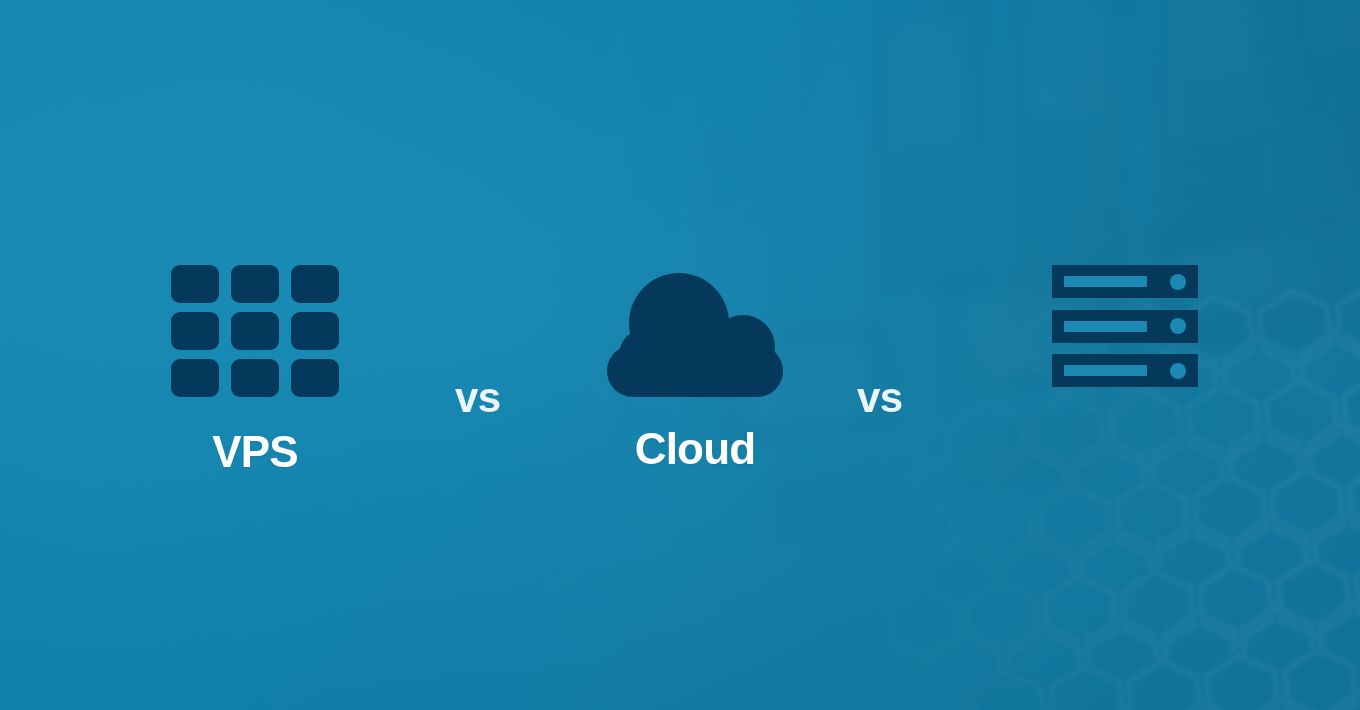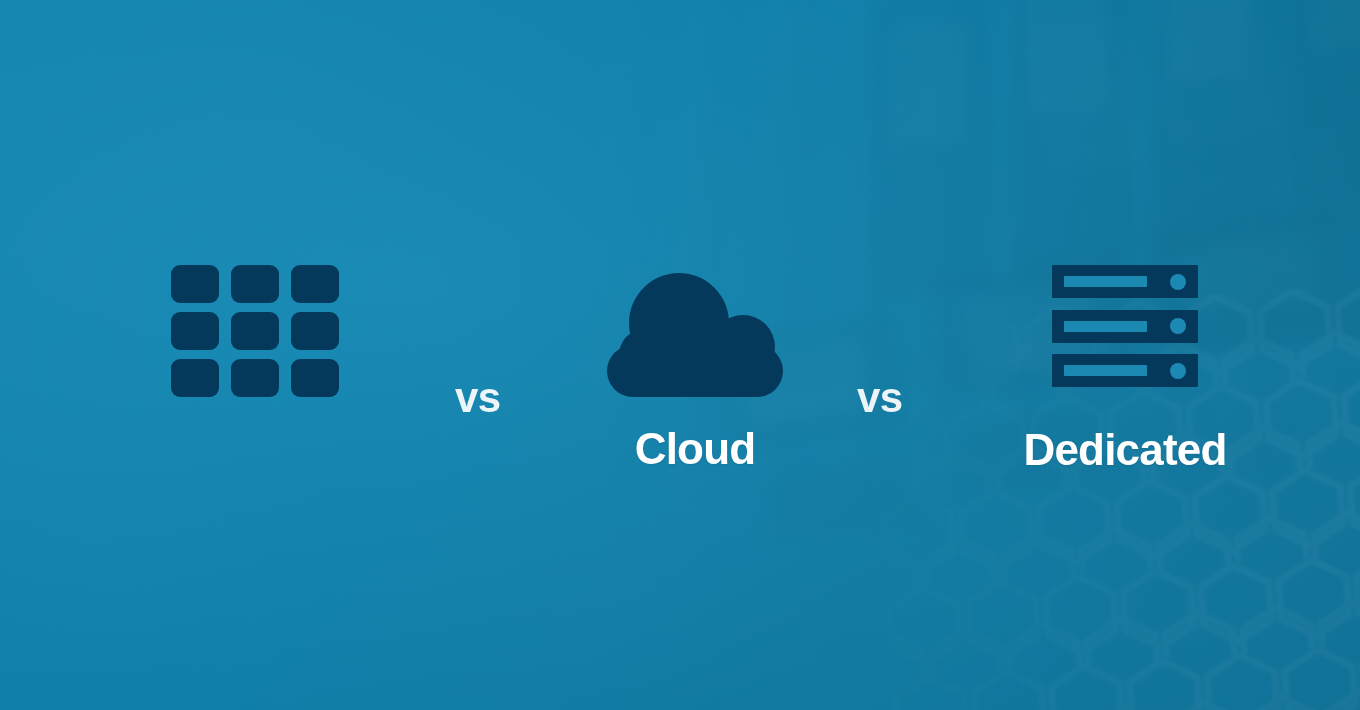--- a/index.html
+++ b/index.html
@@ -312,20 +312,21 @@
         <div class="grid-cell"></div>
         <div class="grid-cell"></div>
         <div class="grid-cell"></div>
         <div class="grid-cell"></div>
         <div class="grid-cell"></div>
         <div class="grid-cell"></div>
         <div class="grid-cell"></div>
         <div class="grid-cell"></div>
         <div class="grid-cell"></div>
       </div>
+      <div class="col-label">VPS</div>
     </div>
 
     <div class="vs" id="vs-1">vs</div>
 
     <div class="column" id="col-cloud">
       <div class="cloud-icon">
         <svg width="176" height="132" viewBox="0 0 176 132" aria-hidden="true">
           <g fill="#05395c">
             <circle cx="72" cy="58" r="50"></circle>
             <circle cx="136" cy="82" r="32"></circle>
@@ -347,17 +348,16 @@
         </div>
         <div class="server-unit">
           <div class="server-slot"></div>
           <div class="server-led"></div>
         </div>
         <div class="server-unit">
           <div class="server-slot"></div>
           <div class="server-led"></div>
         </div>
       </div>
-      <div class="col-label">Dedicated</div>
     </div>
 
   </div>
 </div>
 
 </body></html>

